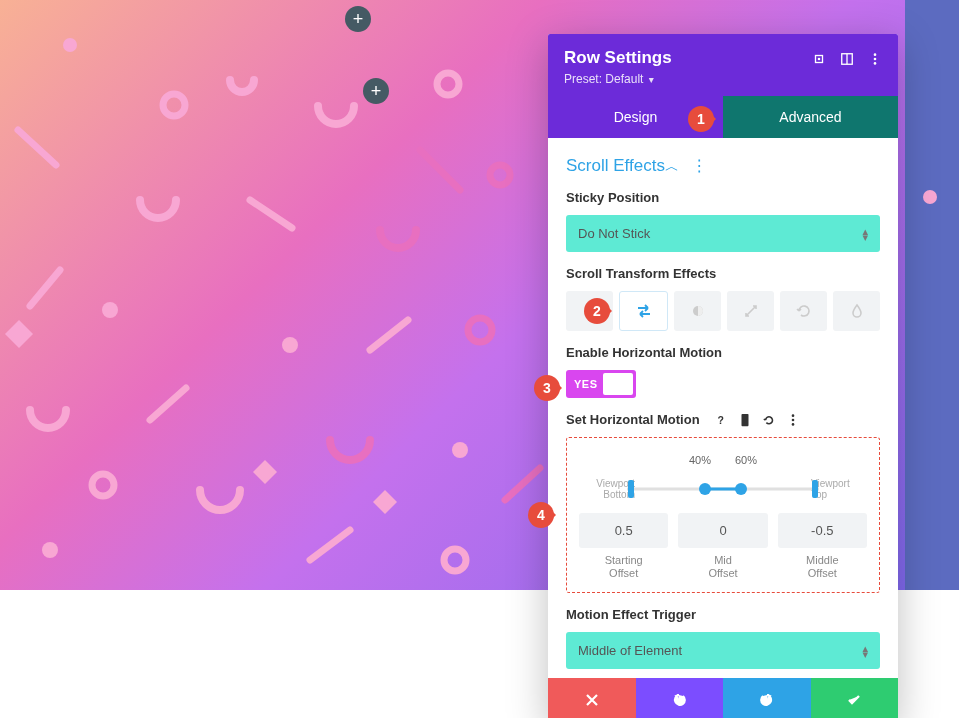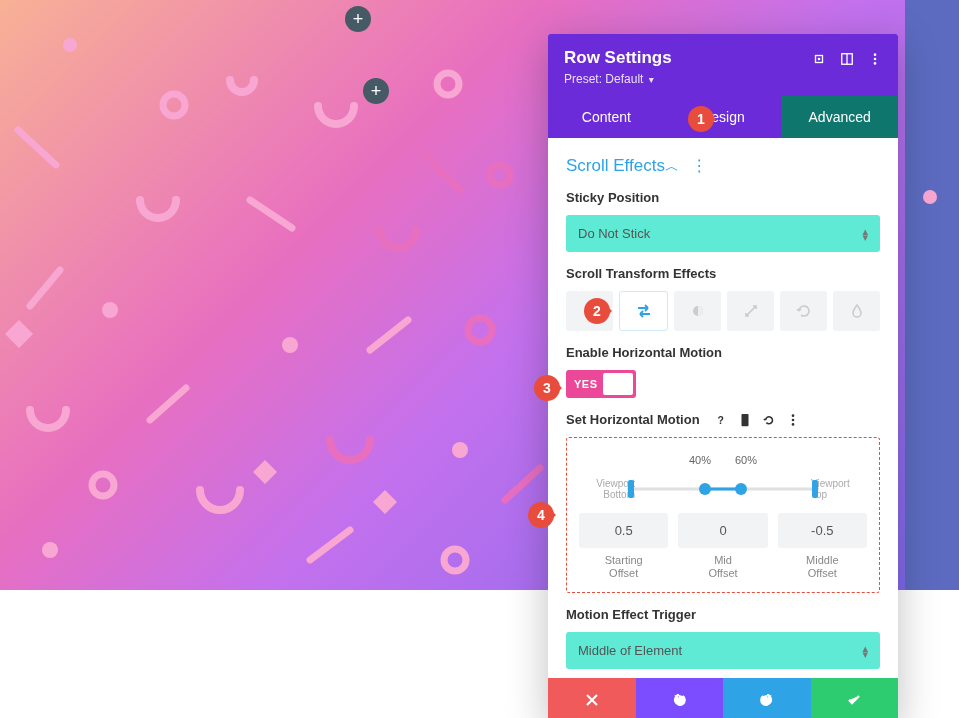--- a/index.html
+++ b/index.html
@@ -53,21 +53,21 @@
 }
 .sel-arrows { font-size: 11px; color:#777; line-height:6px; }
 
 .effects-row { display:flex; gap:6px; margin-top:6px; }
 .fx-btn { flex:1; height:40px; background:#f1f3f5; border-radius:3px; display:flex; align-items:center; justify-content:center; cursor:pointer; }
 .fx-btn.active { background:#fff; border:1px solid #d0e8f7; }
 .fx-btn svg { width:16px; height:16px; }
 
 .toggle-wrap { display:flex; align-items:center; }
 .toggle {
-  width: 70px; height: 28px; background:#ec4899; border-radius:3px; position:relative; cursor:pointer;
+  width: 70px; height: 28px; background:#d946ef; border-radius:3px; position:relative; cursor:pointer;
   display:flex; align-items:center;
 }
 .toggle-text { color:#fff; font-size:11px; font-weight:700; margin-left:8px; letter-spacing:0.5px; }
 .toggle-knob { position:absolute; right:3px; top:3px; width:30px; height:22px; background:#fff; border-radius:2px; }
 
 .slider-head { display:flex; align-items:center; gap:10px; }
 .slider-head .icons { display:flex; gap:10px; align-items:center; margin-left:4px; }
 .slider-head .sicon { width:14px; height:14px; display:inline-block; }
 
 .motion-box { border:1px dashed #e74c3c; border-radius:3px; padding:16px 12px 12px; margin-top:8px; position:relative; }
@@ -206,21 +206,20 @@
       </span>
     </div>
     <div class="preset">
       <span>Preset:</span>
       <span>Default</span>
       <span class="caret">▾</span>
     </div>
   </div>
 
   <div class="tabs">
-    <div class="tab">Content</div>
     <div class="tab">Design</div>
     <div class="tab active">Advanced</div>
   </div>
 
   <div class="panel-body">
     <div class="section-head">
       <span class="section-title">Scroll Effects</span>
       <span>
         <span class="chev">︿</span>
         <span class="dots">⋮</span>

